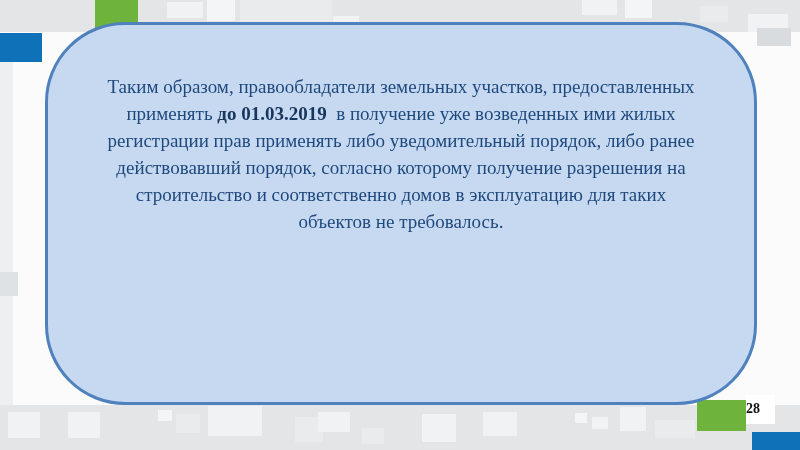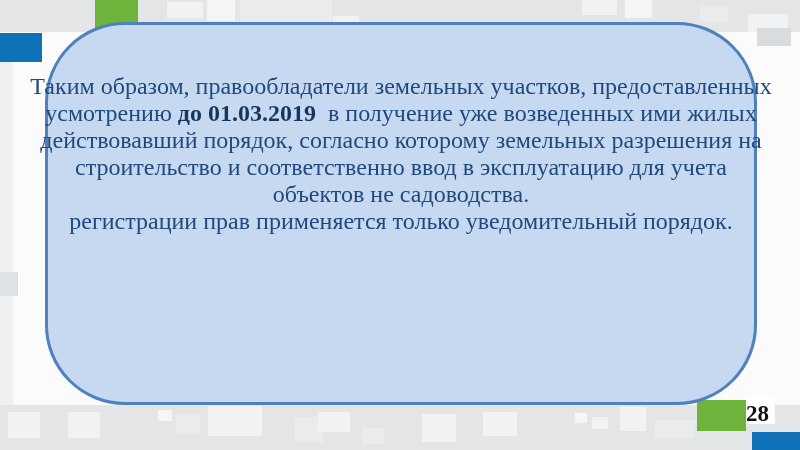--- a/index.html
+++ b/index.html
@@ -55,21 +55,21 @@
     position: absolute;
     left: 0;
     top: 48px;
     width: 100%;
     display: flex;
     flex-direction: column;
     align-items: center;
   }
   .line {
     font-family: "Liberation Serif", serif;
-    font-size: 24px;
+    font-size: 19px;
     line-height: 27px;
     color: var(--text, #1f497d);
     white-space: pre;
     text-align: center;
   }
   .line .b {
     font-weight: 700;
     color: var(--text-bold, #17365d);
   }
   
@@ -90,21 +90,21 @@
     position: absolute;
     left: 752px; top: 432px;
     width: 48px; height: 18px;
     z-index: 6;
   }
   .page-number {
     position: absolute;
     left: 746px; top: 401px;
     width: 30px;
     font-family: "Liberation Serif", serif;
-    font-size: 23px;
+    font-size: 14px;
     font-weight: 700;
     color: var(--page-number-color, #111111);
     z-index: 7;
   }
 </style>
 </head>
 <body>
 
 <div class="slide">
 
@@ -142,21 +142,21 @@
   <div class="sq accent-blue" style="left:0;top:33px;width:42px;height:29px;z-index:3;"></div>
 
   <div class="sq white-sq"></div>
   <div class="sq accent-green green-br"></div>
   <div class="sq accent-blue blue-br"></div>
   <div class="page-number">28</div>
 
   <div class="content-box">
     <div class="text-block">
         <div class="line"><span>Таким образом, правообладатели земельных участков, предоставленных</span></div>
-        <div class="line"><span>усмотрению </span><span class="b">до 01.03.2019</span><span>  в получение уже возведенных ими жилых</span></div>
-        <div class="line"><span>действовавший порядок, согласно которому земельных разрешения на</span></div>
-        <div class="line"><span>строительство и соответственно ввод в эксплуатацию для учета</span></div>
-        <div class="line"><span>объектов не садоводства.</span></div>
-        <div class="line"><span>регистрации прав применяется только уведомительный порядок.</span></div>
+        <div class="line"><span>применять </span><span class="b">до 01.03.2019</span><span>  в получение уже возведенных ими жилых</span></div>
+        <div class="line"><span>регистрации прав применять либо уведомительный порядок, либо ранее</span></div>
+        <div class="line"><span>действовавший порядок, согласно которому получение разрешения на</span></div>
+        <div class="line"><span>строительство и соответственно домов в эксплуатацию для таких</span></div>
+        <div class="line"><span>объектов не требовалось.</span></div>
       </div>
   </div>
 
 </div>
 
 </body></html>

